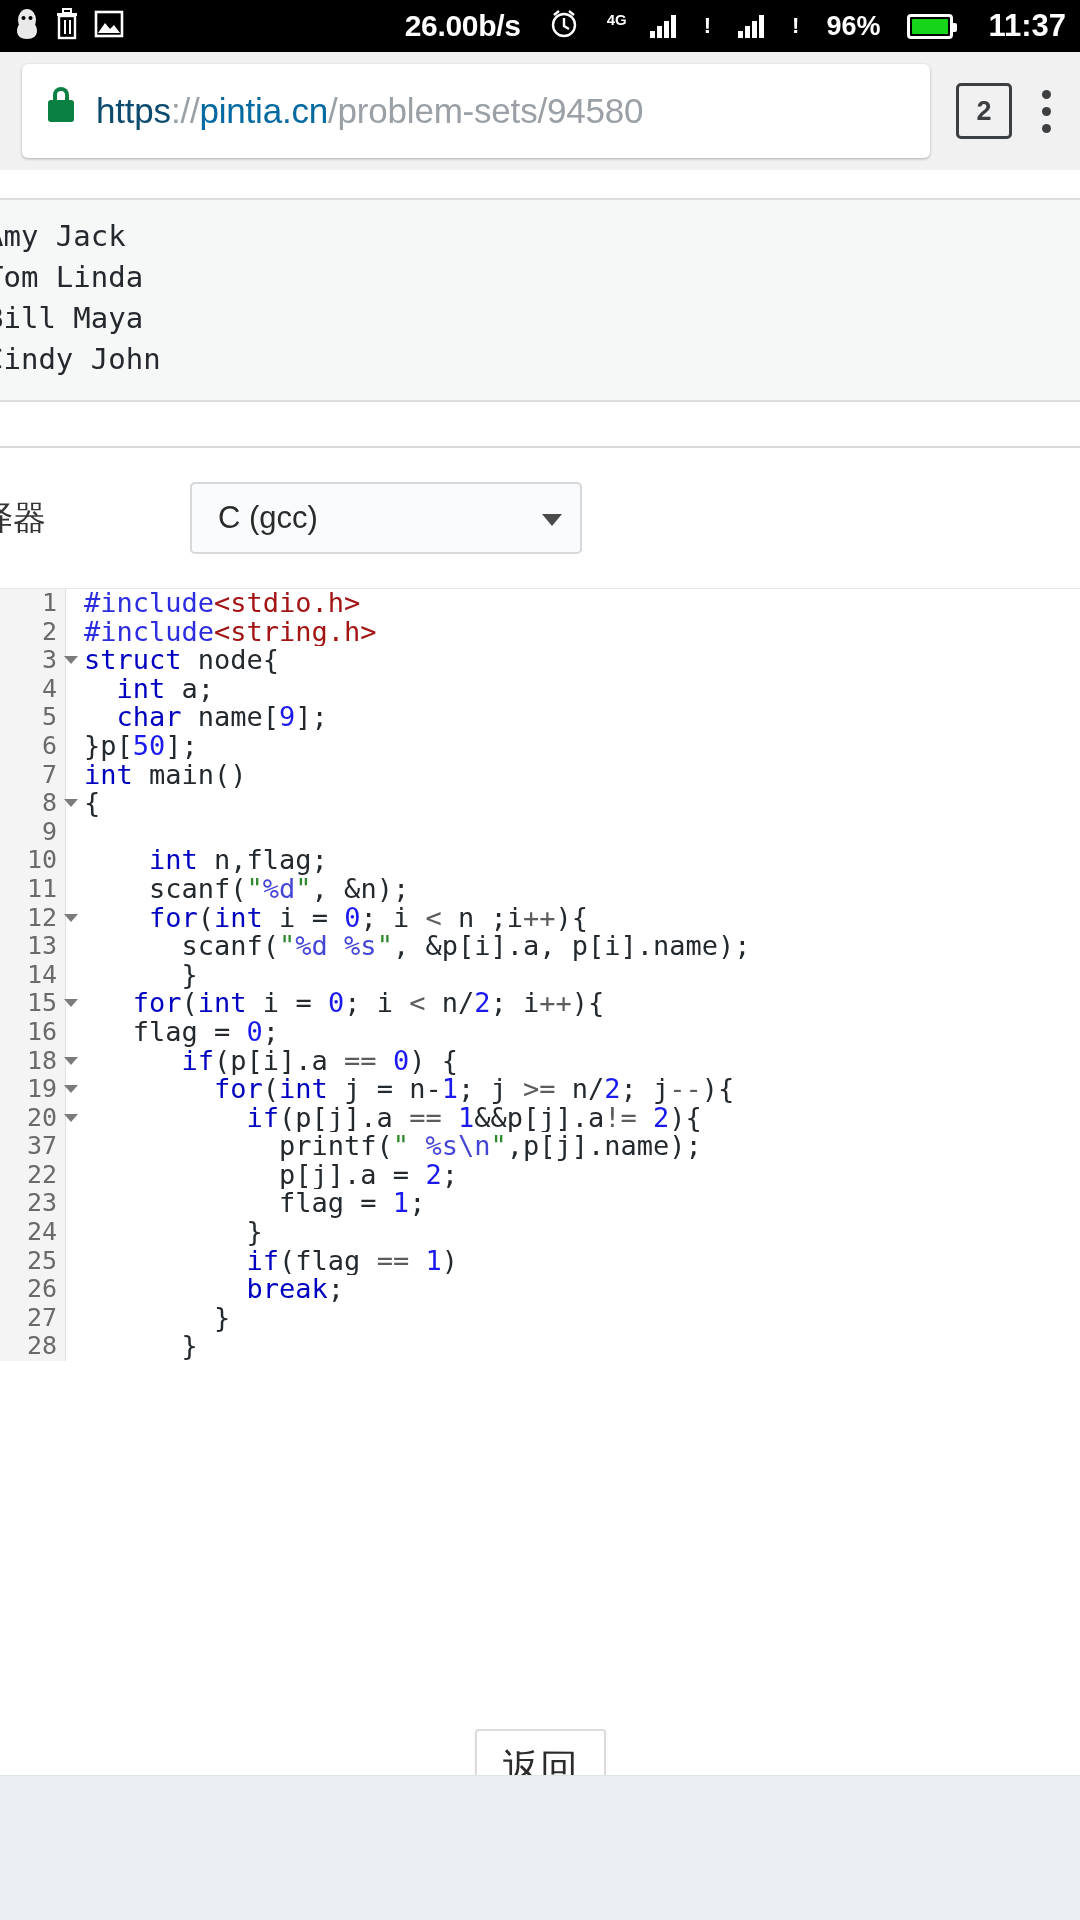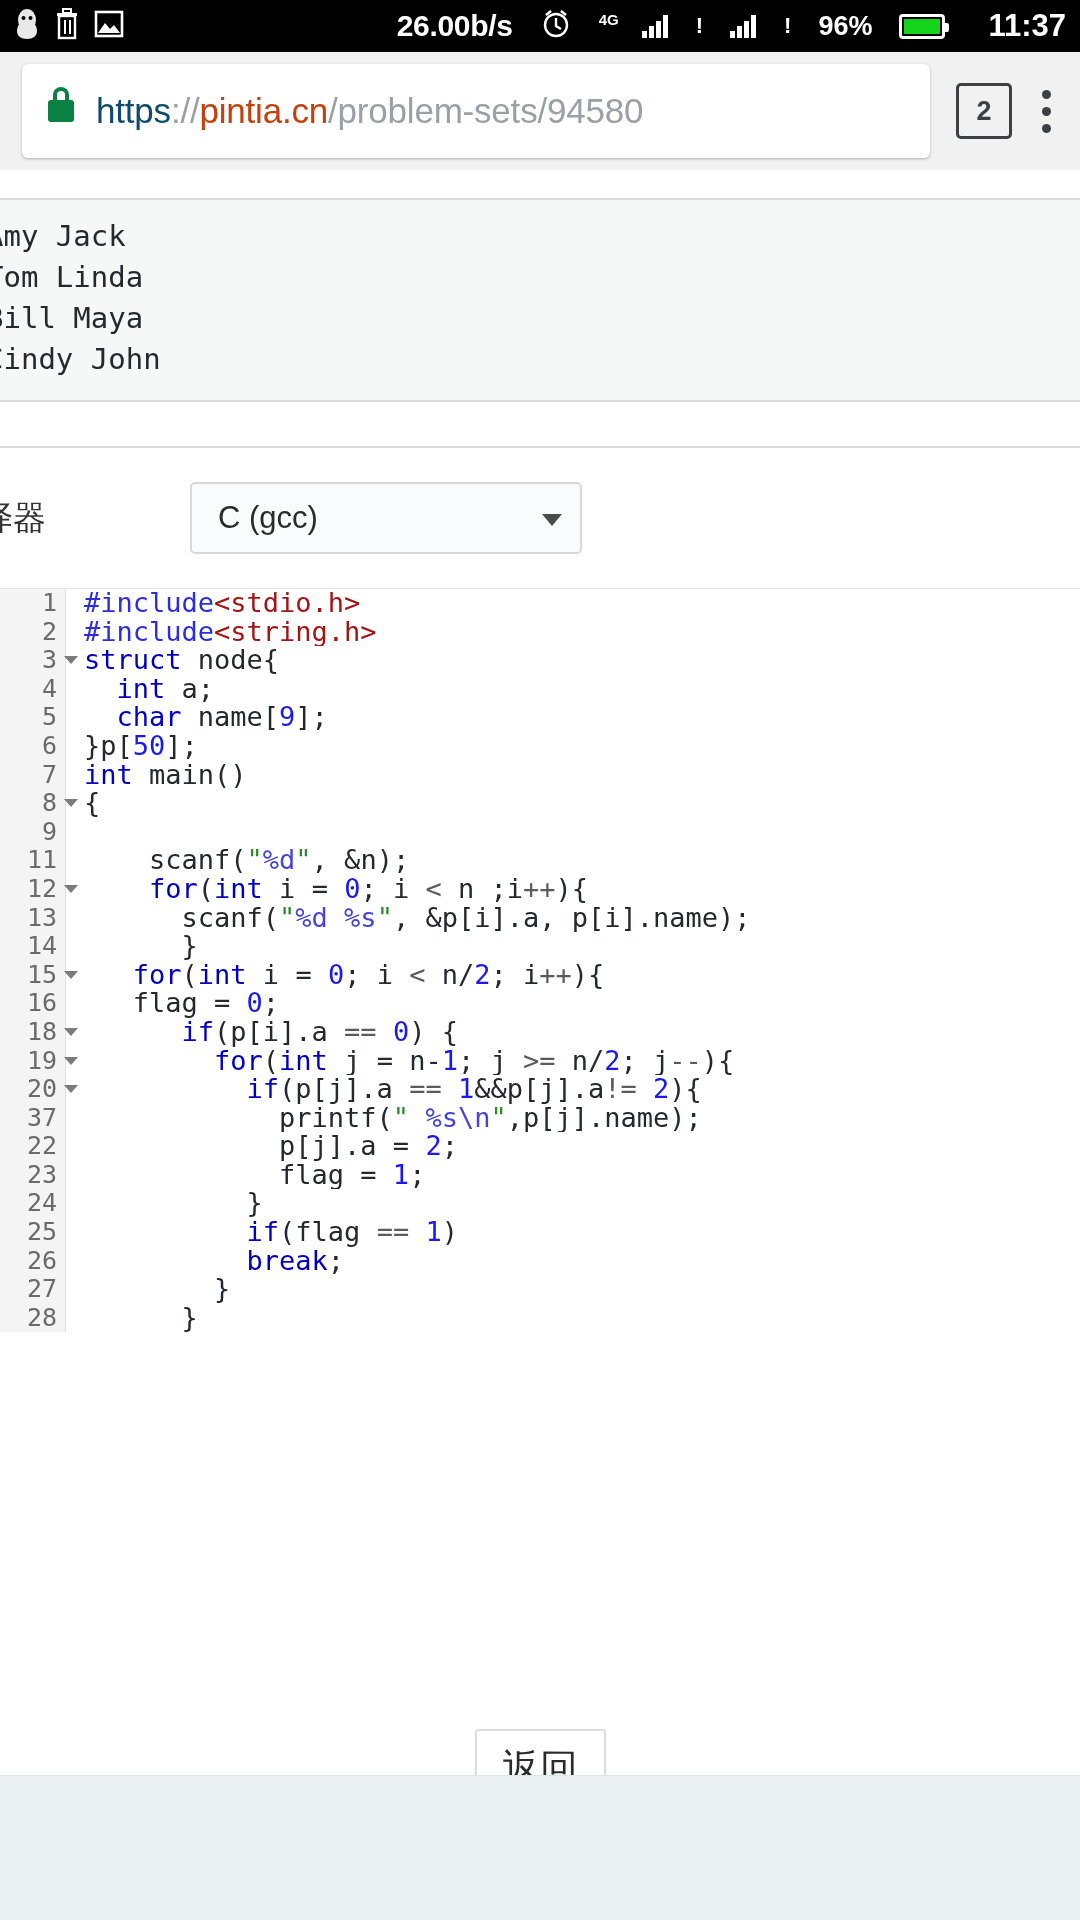--- a/index.html
+++ b/index.html
@@ -12,21 +12,21 @@
   
   #statusbar{
     height:52px;background:#000;color:#fff;
     display:flex;align-items:center;
     padding:0 14px;box-sizing:border-box;
   }
   #statusbar .left{display:flex;align-items:center;gap:14px;}
   #statusbar .right{display:flex;align-items:center;gap:27px;margin-left:auto;}
   .sb-ico{display:inline-block;}
   .net-speed{font-size:30px;font-weight:600;letter-spacing:-.3px;}
-  .sb-time{font-size:31px;font-weight:600;margin-left:16px;}
+  .sb-time{font-size:31px;font-weight:600;margin-left:8px;}
   .sb-pct{font-size:27px;font-weight:600;}
   .fourg{font-size:15px;font-weight:700;position:relative;top:-7px;margin-right:-4px;}
   .bars{display:inline-flex;align-items:flex-end;gap:2px;height:24px;}
   .bars i{display:block;width:5px;background:#fff;}
   .bars i:nth-child(1){height:7px;}
   .bars i:nth-child(2){height:12px;}
   .bars i:nth-child(3){height:17px;}
   .bars i:nth-child(4){height:23px;}
   .bang{font-size:22px;font-weight:700;line-height:1;margin-left:1px;}
   .batt{
@@ -50,21 +50,21 @@
   }
   .lock{width:26px;height:22px;background:#0b8043;border-radius:3px;position:relative;margin-right:22px;flex:none;}
   .lock::before{
     content:"";position:absolute;left:50%;transform:translateX(-50%);
     top:-13px;width:16px;height:16px;border:4px solid #0b8043;
     border-bottom:none;border-radius:9px 9px 0 0;box-sizing:border-box;
   }
   .url{font-size:35px;white-space:nowrap;letter-spacing:-.2px;}
   .url .scheme{color:#0c4a6e;}
   .url .sep{color:#9aa0a6;}
-  .url .host{color:#c2410c;}
+  .url .host{color:#0369a1;}
   .url .path{color:#9aa0a6;}
   #tabcount{
     margin-left:26px;width:50px;height:50px;border:3.5px solid #3c4043;border-radius:5px;
     display:flex;align-items:center;justify-content:center;
     font-size:27px;font-weight:600;color:#3c4043;flex:none;
   }
   #menudots{margin-left:30px;margin-right:6px;width:10px;display:flex;flex-direction:column;gap:8px;flex:none;}
   #menudots i{width:9px;height:9px;border-radius:50%;background:#3c4043;display:block;}
 
   
@@ -292,20 +292,24 @@
         </div>
         <div class="crow">
           <div class="gut">8<span class="fold"></span></div>
           <div class="code">{</div>
         </div>
         <div class="crow">
           <div class="gut">9</div>
           <div class="code"></div>
         </div>
         <div class="crow">
+          <div class="gut">10</div>
+          <div class="code">    <span class="k">int</span> n,flag;</div>
+        </div>
+        <div class="crow">
           <div class="gut">11</div>
           <div class="code">    scanf(<span class="str">"</span><span class="fmt">%d</span><span class="str">"</span>, &amp;n);</div>
         </div>
         <div class="crow">
           <div class="gut">12<span class="fold"></span></div>
           <div class="code">    <span class="k">for</span>(<span class="k">int</span> i = <span class="num">0</span>; i <span class="op">&lt;</span> n ;i<span class="op">++</span>){</div>
         </div>
         <div class="crow">
           <div class="gut">13</div>
           <div class="code">      scanf(<span class="str">"</span><span class="fmt">%d %s</span><span class="str">"</span>, &amp;p[i].a, p[i].name);</div>

